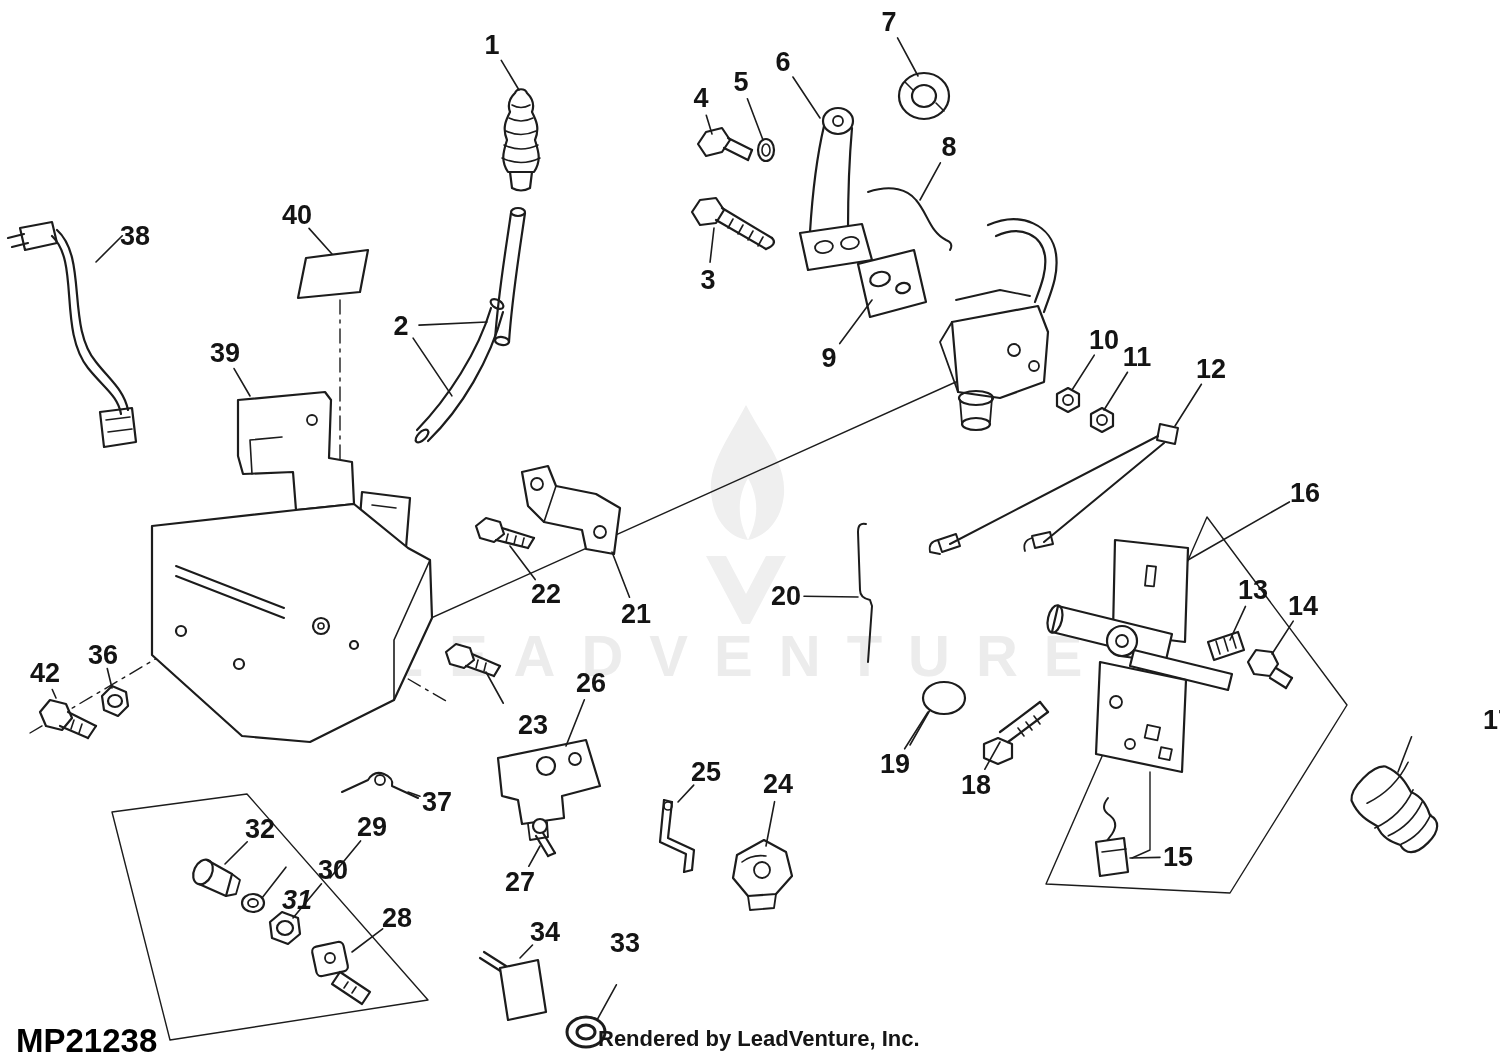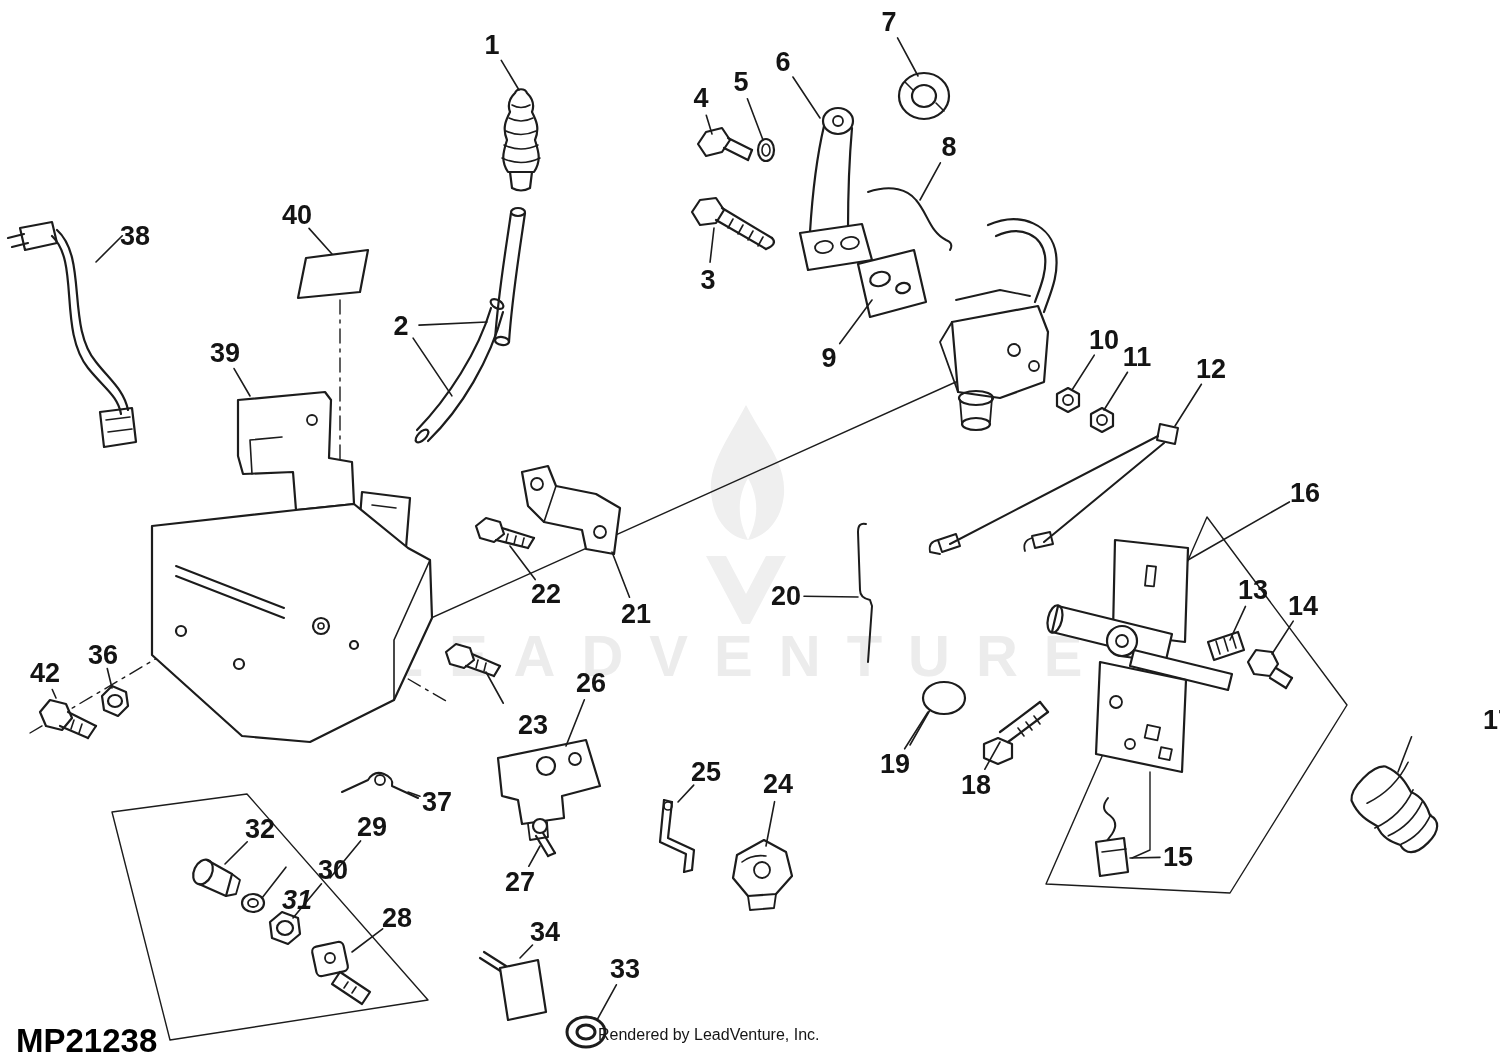--- a/index.html
+++ b/index.html
@@ -20,21 +20,21 @@
     position:absolute; transform:translate(-50%,-50%);
     font-size:27px; font-weight:600; color:#141414; line-height:1;
     cursor:pointer; padding:2px 3px; user-select:none;
   }
   .footer-left {
     position:absolute; left:16px; top:1022px; z-index:3;
     font-size:33px; font-weight:700; color:#000;
   }
   .footer-center {
     position:absolute; left:598px; top:1026px; z-index:3;
-    font-size:16px; color:#151515;
+    font-size:22px; color:#151515;font-weight:bold;
   }
 </style>
 </head>
 <body>
 
 <div class="stage">
 
   <div class="watermark">
     <svg width="1500" height="1058" viewBox="0 0 1500 1058">
       <g fill="#efefef" stroke="none">
@@ -436,21 +436,21 @@
       <div class="callout" style="left: 533px; top: 719px; margin-top: 6px;">23</div>
       <div class="callout" style="left: 778px; top: 784px;">24</div>
       <div class="callout" style="left: 706px; top: 772px; text-align: right;">25</div>
       <div class="callout" style="left: 591px; top: 683px;">26</div>
       <div class="callout" style="left: 520px; top: 882px;">27</div>
       <div class="callout" style="left: 397px; top: 918px;">28</div>
       <div class="callout" style="left: 372px; top: 827px;">29</div>
       <div class="callout" style="left: 333px; top: 870px;">30</div>
       <div class="callout" style="left: 297px; top: 900px; font-style: italic;">31</div>
       <div class="callout" style="left: 260px; top: 829px;">32</div>
-      <div class="callout" style="left: 625px; top: 969px;">33</div>
+      <div class="callout" style="left: 625px; top: 943px;">33</div>
       <div class="callout" style="left: 545px; top: 932px;">34</div>
       <div class="callout" style="left: 45px; top: 673px;">42</div>
       <div class="callout" style="left: 103px; top: 638px; margin-top: 17px;">36</div>
       <div class="callout" style="left: 437px; top: 802px;">37</div>
       <div class="callout" style="left: 135px; top: 236px;">38</div>
       <div class="callout" style="left: 225px; top: 353px;">39</div>
       <div class="callout" style="left: 297px; top: 215px;">40</div>
     </div>
 
   <div class="footer-left">MP21238</div>

